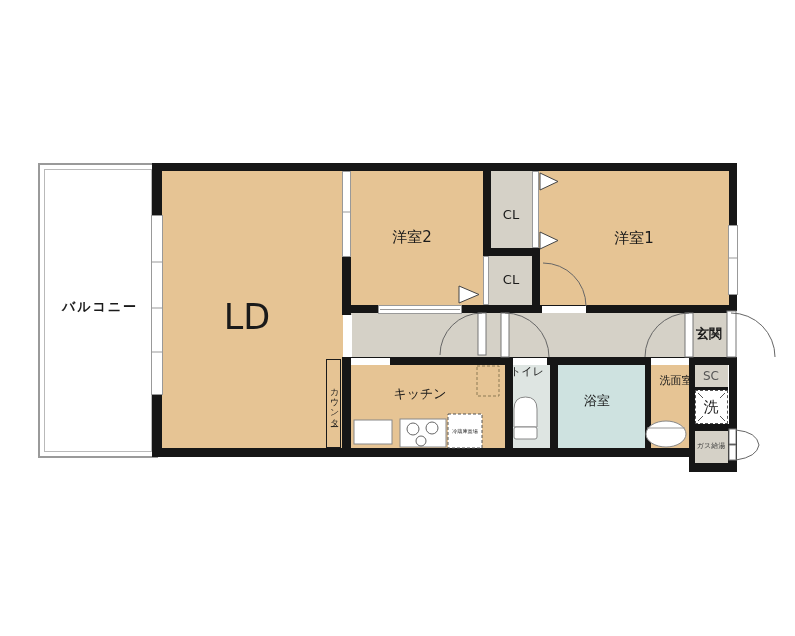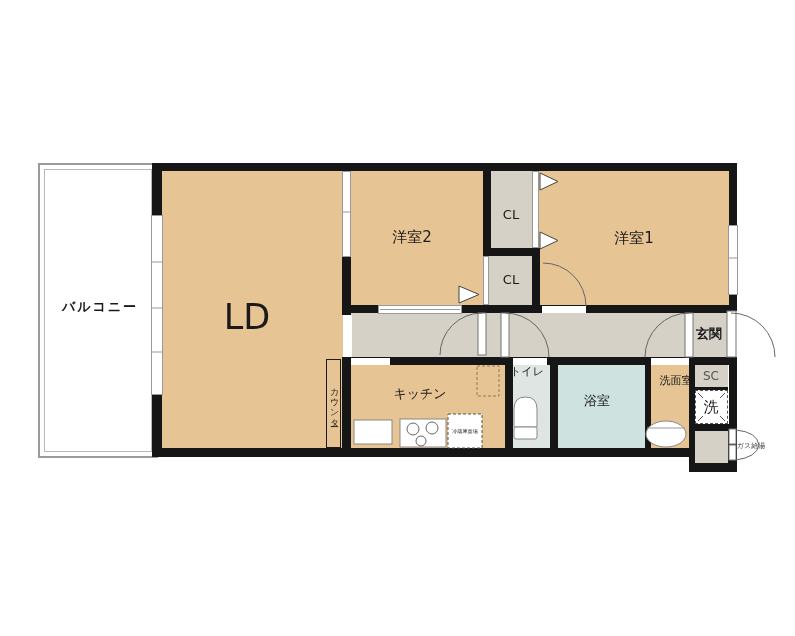--- a/index.html
+++ b/index.html
@@ -133,17 +133,17 @@
   <div class="lbl" style="left:634px;top:238px;font-size:15px;">洋室1</div>
   <div class="lbl" style="left:511px;top:214px;font-size:13px;">CL</div>
   <div class="lbl" style="left:511px;top:279px;font-size:13px;">CL</div>
   <div class="lbl" style="left:709px;top:333px;font-size:13px;font-weight:bold;">玄関</div>
   <div class="lbl" style="left:420px;top:393px;font-size:13px;">キッチン</div>
   <div class="lbl" style="left:527px;top:371px;font-size:11px;">トイレ</div>
   <div class="lbl" style="left:597px;top:400px;font-size:13px;">浴室</div>
   <div class="lbl" style="left:668px;top:380px;font-size:11px;padding-left:16px;">洗面室</div>
   <div class="lbl" style="left:711px;top:376px;font-size:12px;color:#555;">SC</div>
   <div class="lbl" style="left:711px;top:407px;font-size:15px;">洗</div>
-  <div class="lbl" style="left:711px;top:446px;font-size:7px;color:#333;margin-left:40px;">ガス給湯</div>
+  <div class="lbl" style="left:711px;top:446px;font-size:7px;color:#333;">ガス給湯</div>
   <div class="lbl vert" style="left:334px;top:402px;font-size:9px;">カウンター</div>
   <div class="lbl" style="left:465px;top:431px;font-size:6px;transform:translate(-50%,-50%) scale(0.85);">冷蔵庫置場</div>
 
 </div>
 
 </body></html>

